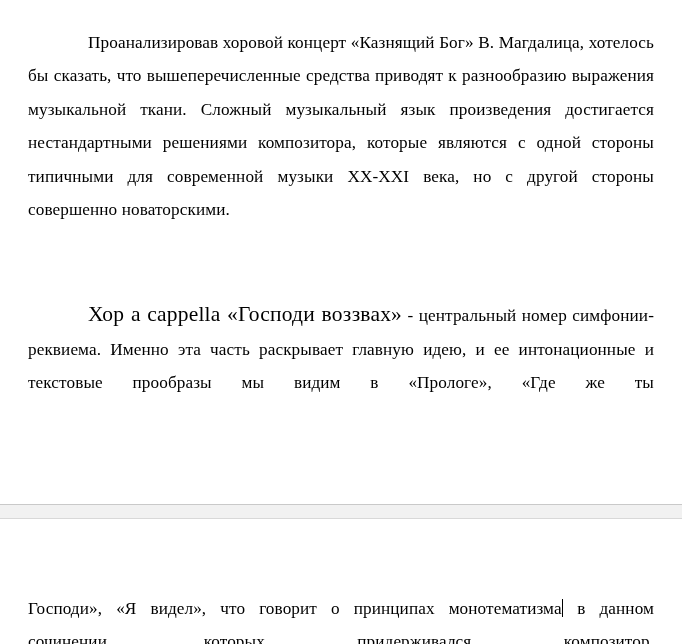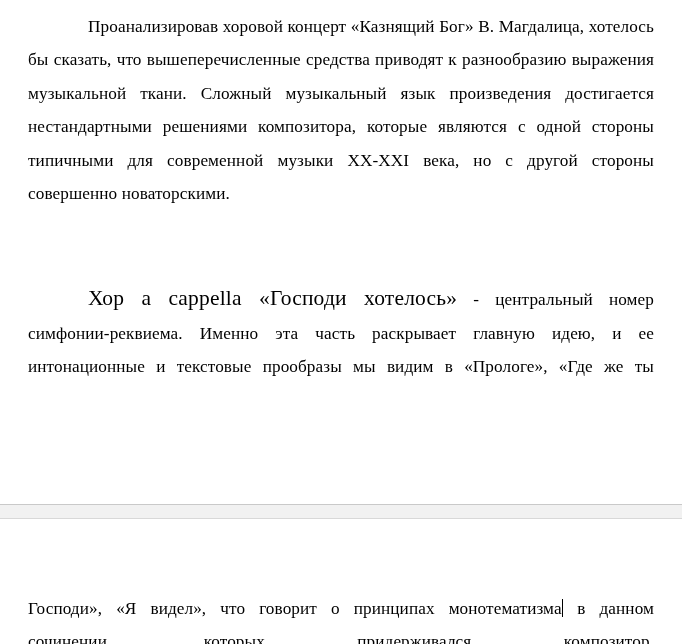--- a/index.html
+++ b/index.html
@@ -24,21 +24,21 @@
   }
 
   
   .page {
     position: relative;
     background: #ffffff;
     box-sizing: border-box;
   }
   .page-one {
     height: 504px;
-    padding: 0 28px;
+    padding: 16px 28px;
   }
   .page-two {
     padding: 0 28px;
   }
 
   .para {
     margin: 0;
     text-align: justify;
     text-justify: inter-word;
     font-size: 17.2px;
@@ -92,21 +92,21 @@
 
   <div class="page page-one">
 
     <div class="spacer-1"></div>
 
     <p class="para indent">Проанализировав хоровой концерт «Казнящий Бог» В. Магдалица, хотелось бы сказать, что вышеперечисленные средства приводят к разнообразию выражения музыкальной ткани. Сложный музыкальный язык произведения достигается нестандартными решениями композитора, которые являются с одной стороны типичными для современной музыки XX-XXI века, но с другой стороны совершенно новаторскими.</p>
 
     <div class="spacer-2"></div>
 
     <p class="para indent">
-      <span class="big">Хор a cappella «Господи хотелось»</span><span> - центральный номер симфонии-реквиема. Именно эта часть раскрывает главную идею, и ее интонационные и текстовые прообразы мы видим в «Прологе», «Где же ты</span><span class="fill"></span>
+      <span class="big">Хор a cappella «Господи воззвах»</span><span> - центральный номер симфонии-реквиема. Именно эта часть раскрывает главную идею, и ее интонационные и текстовые прообразы мы видим в «Прологе», «Где же ты</span><span class="fill"></span>
     </p>
 
   </div>
 
   <div class="page-break"></div>
 
   <div class="page page-two">
 
     <div class="page-two-top-gap"></div>
 

